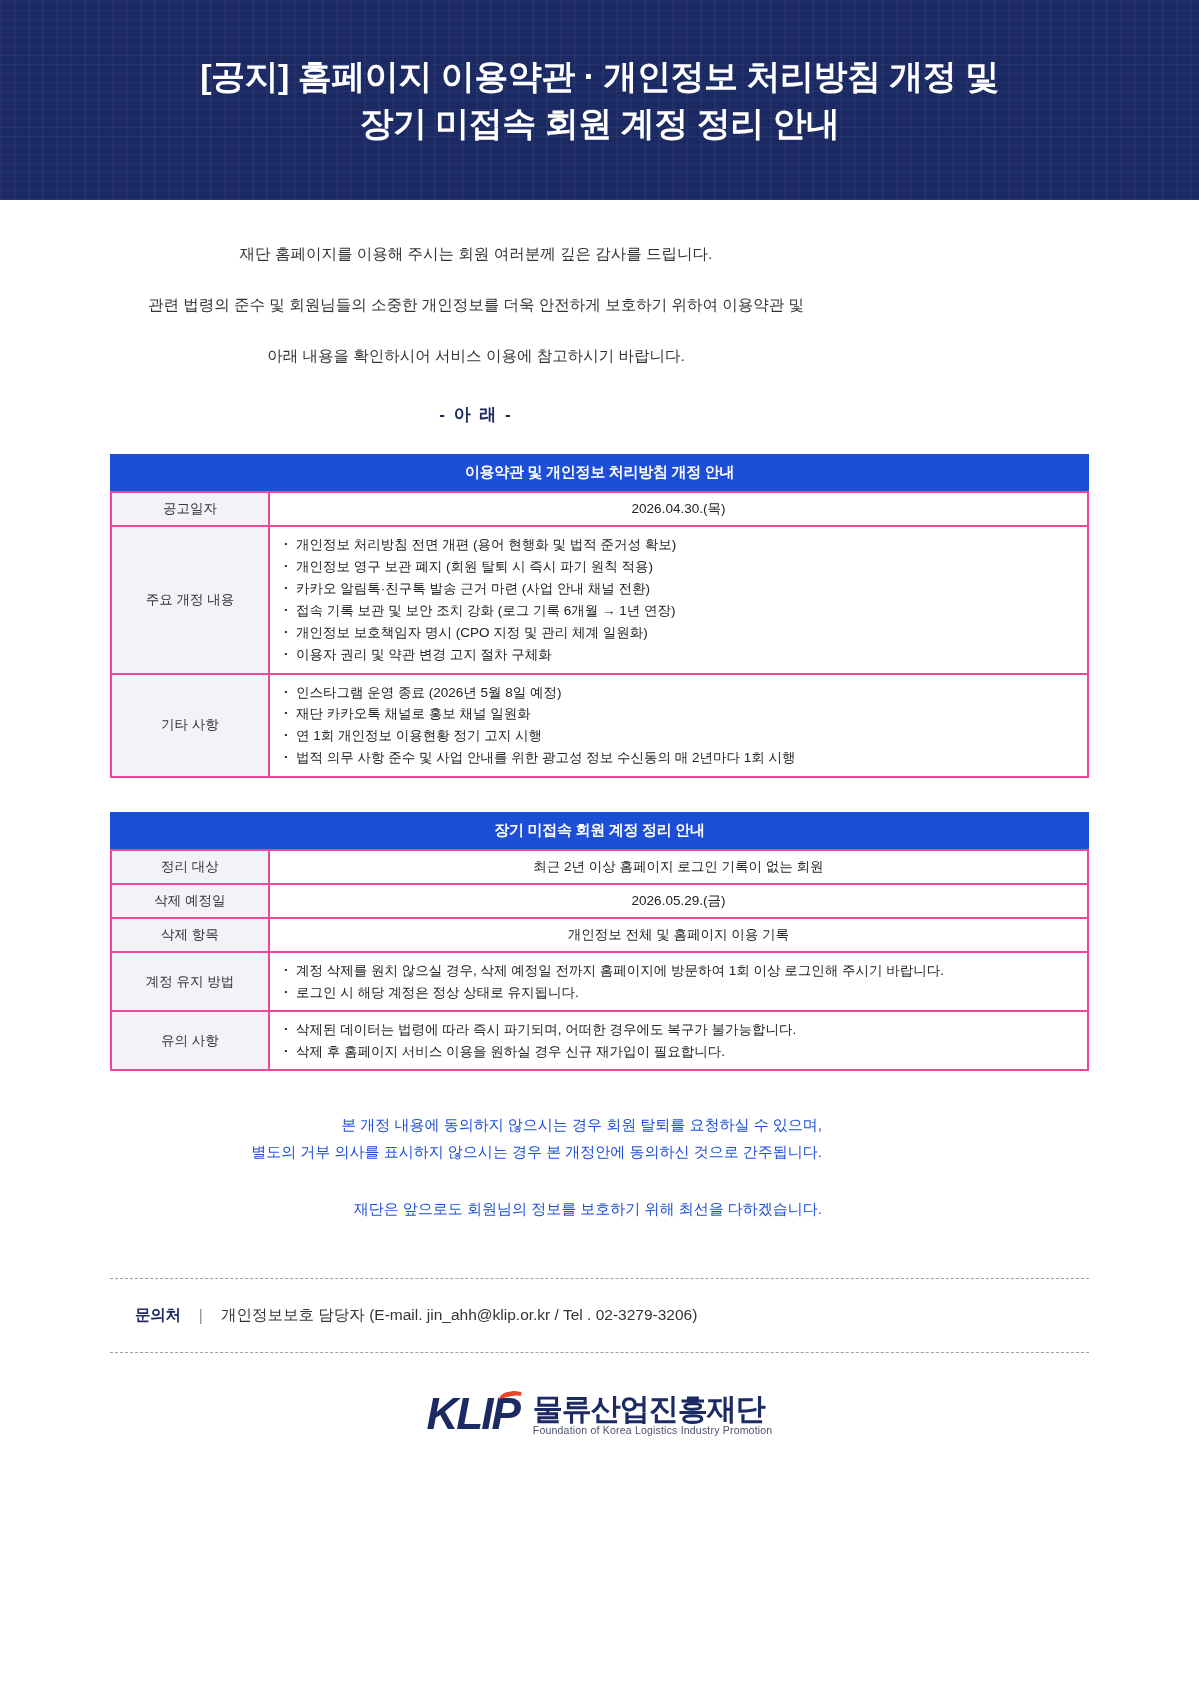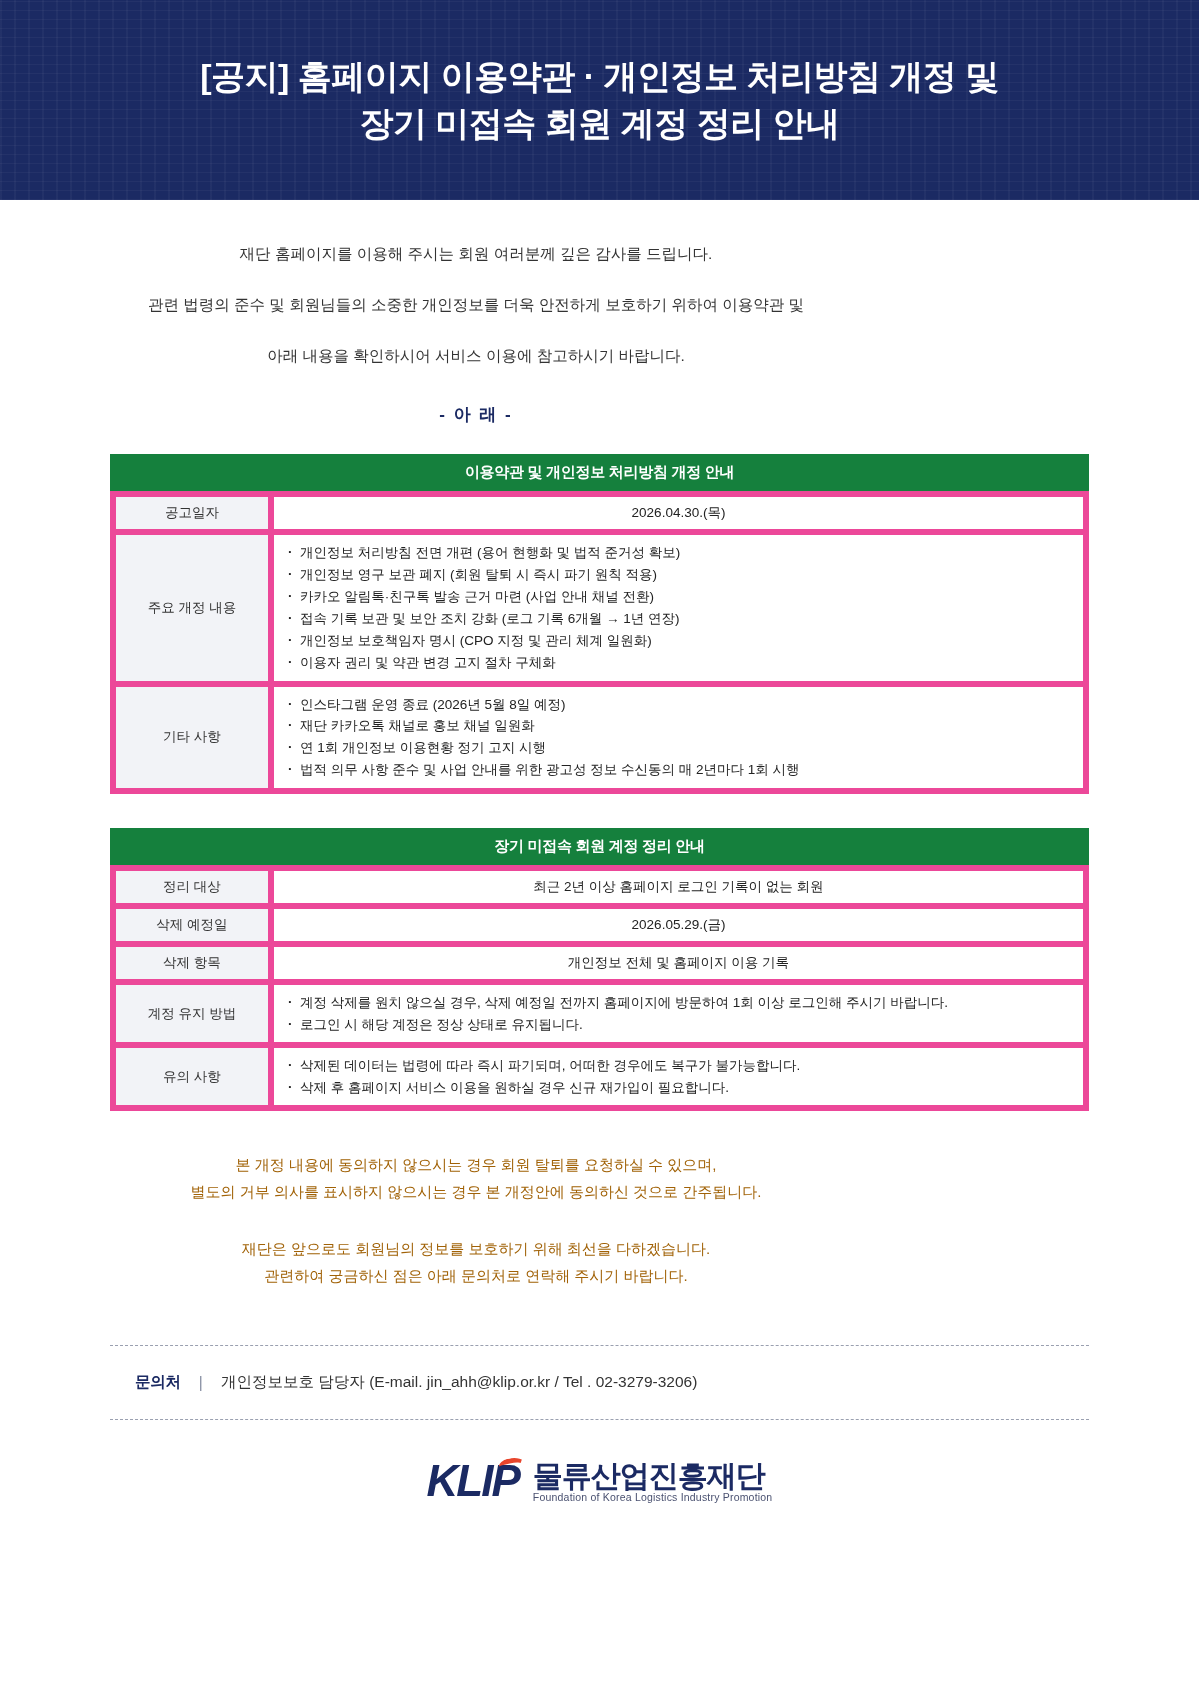--- a/index.html
+++ b/index.html
@@ -78,29 +78,29 @@
   
   .tbl-wrap { padding: 0 110px; }
   table.doc {
     width: 100%;
     border-collapse: collapse;
     font-size: 13.5px;
     color: #222;
     table-layout: fixed;
   }
   table.doc caption {
-    background: #15803d;
+    background: #1d4ed8;
     color: #fff;
     font-size: 15px;
     font-weight: bold;
     padding: 9px 0;
     letter-spacing: -0.3px;
   }
   table.doc th, table.doc td {
-    border: 6px solid #ec4899;
+    border: 2px solid #ec4899;
     padding: 7px 10px;
     vertical-align: middle;
   }
   table.doc th {
     width: 158px;
     background: #f2f3f7;
     font-weight: normal;
     text-align: center;
     color: #333;
   }
@@ -119,23 +119,23 @@
     left: 4px;
     top: -1px;
     font-weight: bold;
   }
   ul.dots.tight li { line-height: 1.6; }
 
   .tbl-gap { height: 34px; }
 
   
   .closing {
-    text-align: center;
+    text-align: right;
     font-size: 15px;
-    color: #a16207;
+    color: #1d4ed8;
     line-height: 1.8;
   }
   .closing p { margin: 0; }
 
   
   .divider {
     border: 0;
     border-top: 1px dashed #9aa0b0;
     margin: 26px 110px;
   }
@@ -292,21 +292,20 @@
   </table>
 </div>
 
 <div class="content">
   <div class="spacer-40"></div>
   <div class="closing">
     <p>본 개정 내용에 동의하지 않으시는 경우 회원 탈퇴를 요청하실 수 있으며,</p>
     <p>별도의 거부 의사를 표시하지 않으시는 경우 본 개정안에 동의하신 것으로 간주됩니다.</p>
     <div class="spacer-30"></div>
     <p>재단은 앞으로도 회원님의 정보를 보호하기 위해 최선을 다하겠습니다.</p>
-    <p>관련하여 궁금하신 점은 아래 문의처로 연락해 주시기 바랍니다.</p>
     <div class="spacer-30"></div>
   </div>
 </div>
 
 <hr class="divider">
 <div class="contact">
   <span class="contact-label">문의처</span>
   <span class="contact-bar">|</span>
   <span class="contact-text">개인정보보호 담당자 (E-mail. jin_ahh@klip.or.kr / Tel . 02-3279-3206)</span>
 </div>

